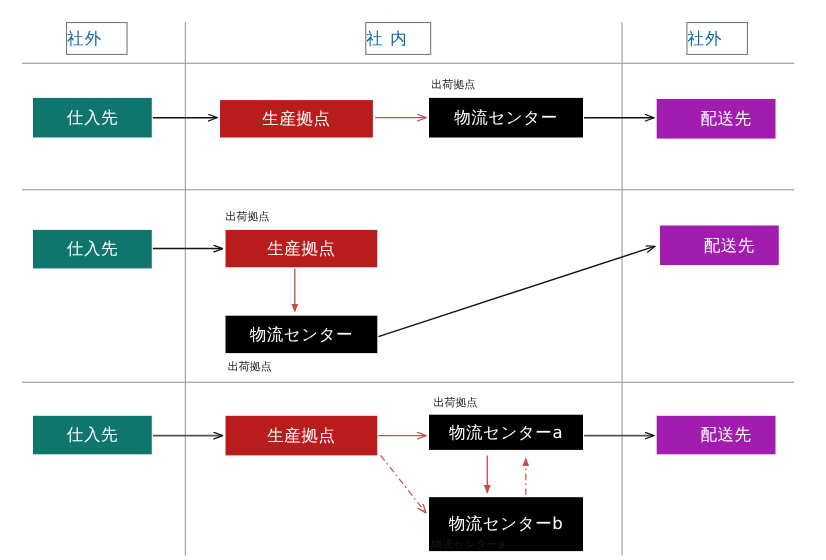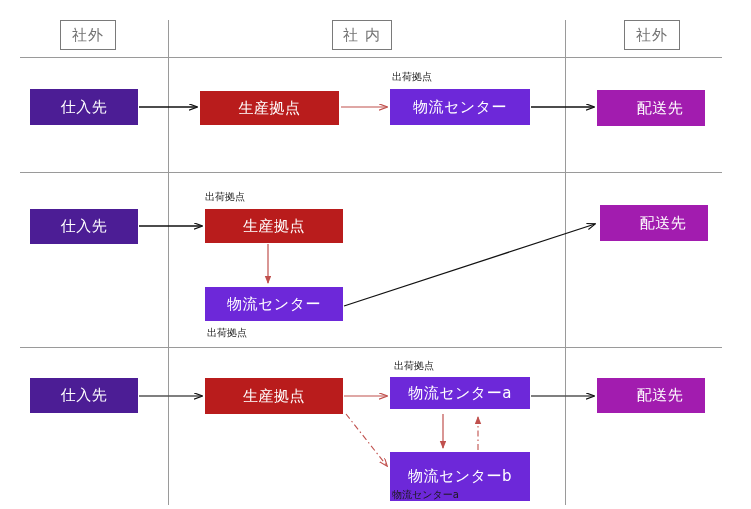--- a/index.html
+++ b/index.html
@@ -16,39 +16,39 @@
 
   
   .hline{position:absolute;height:1px;background:#9a9a9a;}
   .vline{position:absolute;width:1px;background:#9a9a9a;}
 
   
   .zone-box{
     position:absolute;
     border:1px solid #7a7a7a;
     background:#ffffff;
-    display:flex;align-items:center;justify-content:center;
-    font-size:15px;color:#737373;
+    display:flex;align-items:center;
+    font-size:15px;color:#0369a1;
     letter-spacing:1px;
     box-sizing:border-box;
   }
 
   
   .node{
     position:absolute;
     display:flex;align-items:center;justify-content:center;
     color:#ffffff;
     font-size:15px;
     letter-spacing:.5px;
     box-sizing:border-box;
     white-space:nowrap;
   }
-  .node.green {background:#4c1d95;}
+  .node.green {background:#0f766e;}
   .node.teal  {background:#b91c1c;}
-  .node.blue  {background:#6d28d9;text-align:right;}
+  .node.blue  {background:#000000;text-align:right;}
   .node.purple{background:#a21caf;padding-left:18px;}
 
   
   .anno{
     position:absolute;
     font-size:10px;
     color:#1a1a1a;
     white-space:nowrap;
     letter-spacing:0;
   }

